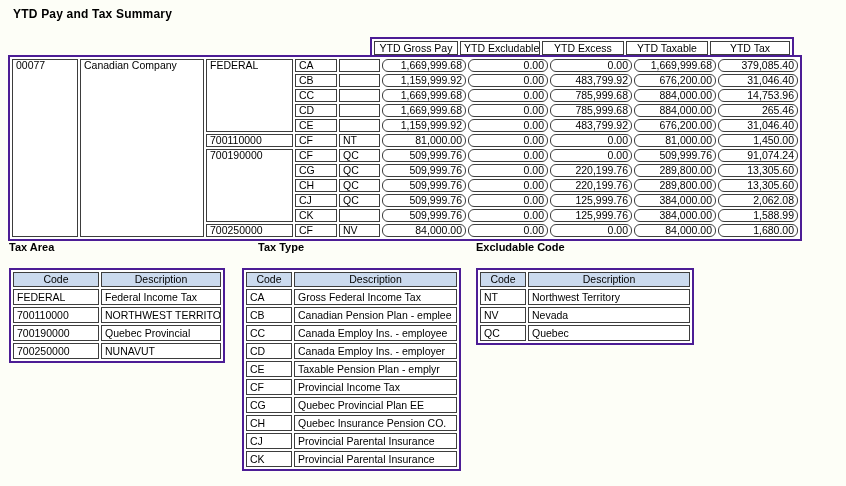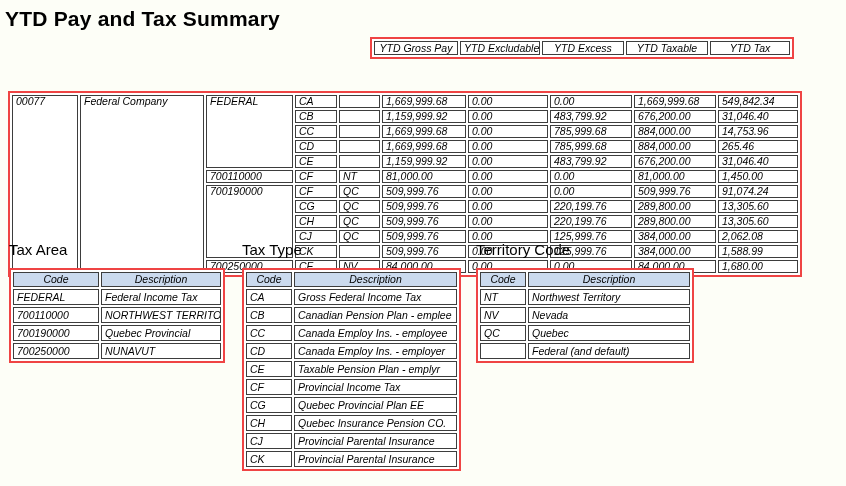--- a/index.html
+++ b/index.html
@@ -4,47 +4,46 @@
 <style>
   html, body { margin:0; padding:0; }
   body {
     width:846px; height:486px; position:relative;
     background:#FDFEF7;
     font-family:"Liberation Sans", sans-serif;
     color:#000;
     overflow:hidden;
   }
   .report-title {
-    position:absolute; left:5px; top:7px;
-    font-size:21px; font-weight:bold; letter-spacing:0.2px;
+    position:absolute; left:13px; top:7px;
+    font-size:12px; font-weight:bold; letter-spacing:0.2px;
   }
   .section-title {
-    position:absolute; font-size:15px; font-weight:normal;
+    position:absolute; font-size:11px; font-weight:bold;
   }
   table.grid {
     position:absolute;
     border-collapse:separate; border-spacing:2px;
-    border:2px solid #ef4444;
+    border:2px solid #4c1d95;
     table-layout:fixed;
     background:#FFFFFF;
-    font-style:italic;
   }
   table.grid td {
     border:1px solid #3D3D3D;
     font-size:10.5px; line-height:11px;
     padding:0 3px;
     overflow:hidden; white-space:nowrap;
     background:#FFFFFF;
   }
   
   #summary-header td { height:12px; text-align:center; }
   #summary-table td { height:11px; }
   td.blue { background:#CBDAEE; }
   td.vtop { vertical-align:top; }
-  td.num { text-align:left; }
+  td.num { text-align:right;border-radius:6px; }
   
   table.lookup td { height:14px; }
   table.lookup td.lkh { height:13px; background:#CBDAEE; text-align:center; }
 </style>
 </head>
 <body>
 
 <div class="report-title">YTD Pay and Tax Summary</div>
 
 <table class="grid" id="summary-header" style="left:370px; top:37px; width:422px;">
@@ -59,45 +58,45 @@
     <tr id="summary-header-row">
         <td>YTD Gross Pay</td>
         <td>YTD Excludable</td>
         <td>YTD Excess</td>
         <td>YTD Taxable</td>
         <td>YTD Tax</td>
       </tr>
   </tbody>
 </table>
 
-<table class="grid" id="summary-table" style="left:8px; top:55px; width:784px;margin-top:36px;">
+<table class="grid" id="summary-table" style="left:8px; top:55px; width:784px;">
   <colgroup>
     <col style="width:66px">
       <col style="width:124px">
       <col style="width:87px">
       <col style="width:42px">
       <col style="width:41px">
     <col style="width:84px">
       <col style="width:80px">
       <col style="width:82px">
       <col style="width:82px">
       <col style="width:80px">
   </colgroup>
   <tbody id="summary-body">
       <tr>
         <td class="blue vtop" rowspan="12">00077</td>
-        <td class="blue vtop" rowspan="12">Federal Company</td>
+        <td class="blue vtop" rowspan="12">Canadian Company</td>
         <td class="blue vtop" rowspan="5">FEDERAL</td>
         <td class="blue">CA</td>
         <td class="blue">&nbsp;</td>
         <td class="num">1,669,999.68</td>
         <td class="num">0.00</td>
         <td class="num">0.00</td>
         <td class="num">1,669,999.68</td>
-        <td class="num">549,842.34</td>
+        <td class="num">379,085.40</td>
       </tr>
       <tr>
         <td class="blue">CB</td>
         <td class="blue">&nbsp;</td>
         <td class="num">1,159,999.92</td>
         <td class="num">0.00</td>
         <td class="num">483,799.92</td>
         <td class="num">676,200.00</td>
         <td class="num">31,046.40</td>
       </tr>
@@ -191,22 +190,22 @@
         <td class="num">84,000.00</td>
         <td class="num">0.00</td>
         <td class="num">0.00</td>
         <td class="num">84,000.00</td>
         <td class="num">1,680.00</td>
       </tr>
     </tbody>
 </table>
 
 <div class="section-title" style="left:9px;  top:241px;">Tax Area</div>
-<div class="section-title" style="left:242px; top:241px;">Tax Type</div>
-<div class="section-title" style="left:476px; top:241px;">Territory Code</div>
+<div class="section-title" style="left:258px; top:241px;">Tax Type</div>
+<div class="section-title" style="left:476px; top:241px;">Excludable Code</div>
 
 <table class="grid lookup" style="left:9px; top:268px; width:212px;">
   <colgroup>
       <col style="width:86px">
       <col style="width:120px">
     </colgroup>
   <tbody>
       <tr>
         <td class="lkh">Code</td>
         <td class="lkh">Description</td>
@@ -298,18 +297,14 @@
         <td>Northwest Territory</td>
       </tr>
       <tr>
         <td>NV</td>
         <td>Nevada</td>
       </tr>
       <tr>
         <td>QC</td>
         <td>Quebec</td>
       </tr>
-      <tr>
-        <td>&nbsp;</td>
-        <td>Federal (and default)</td>
-      </tr>
     </tbody>
 </table>
 
 </body></html>

